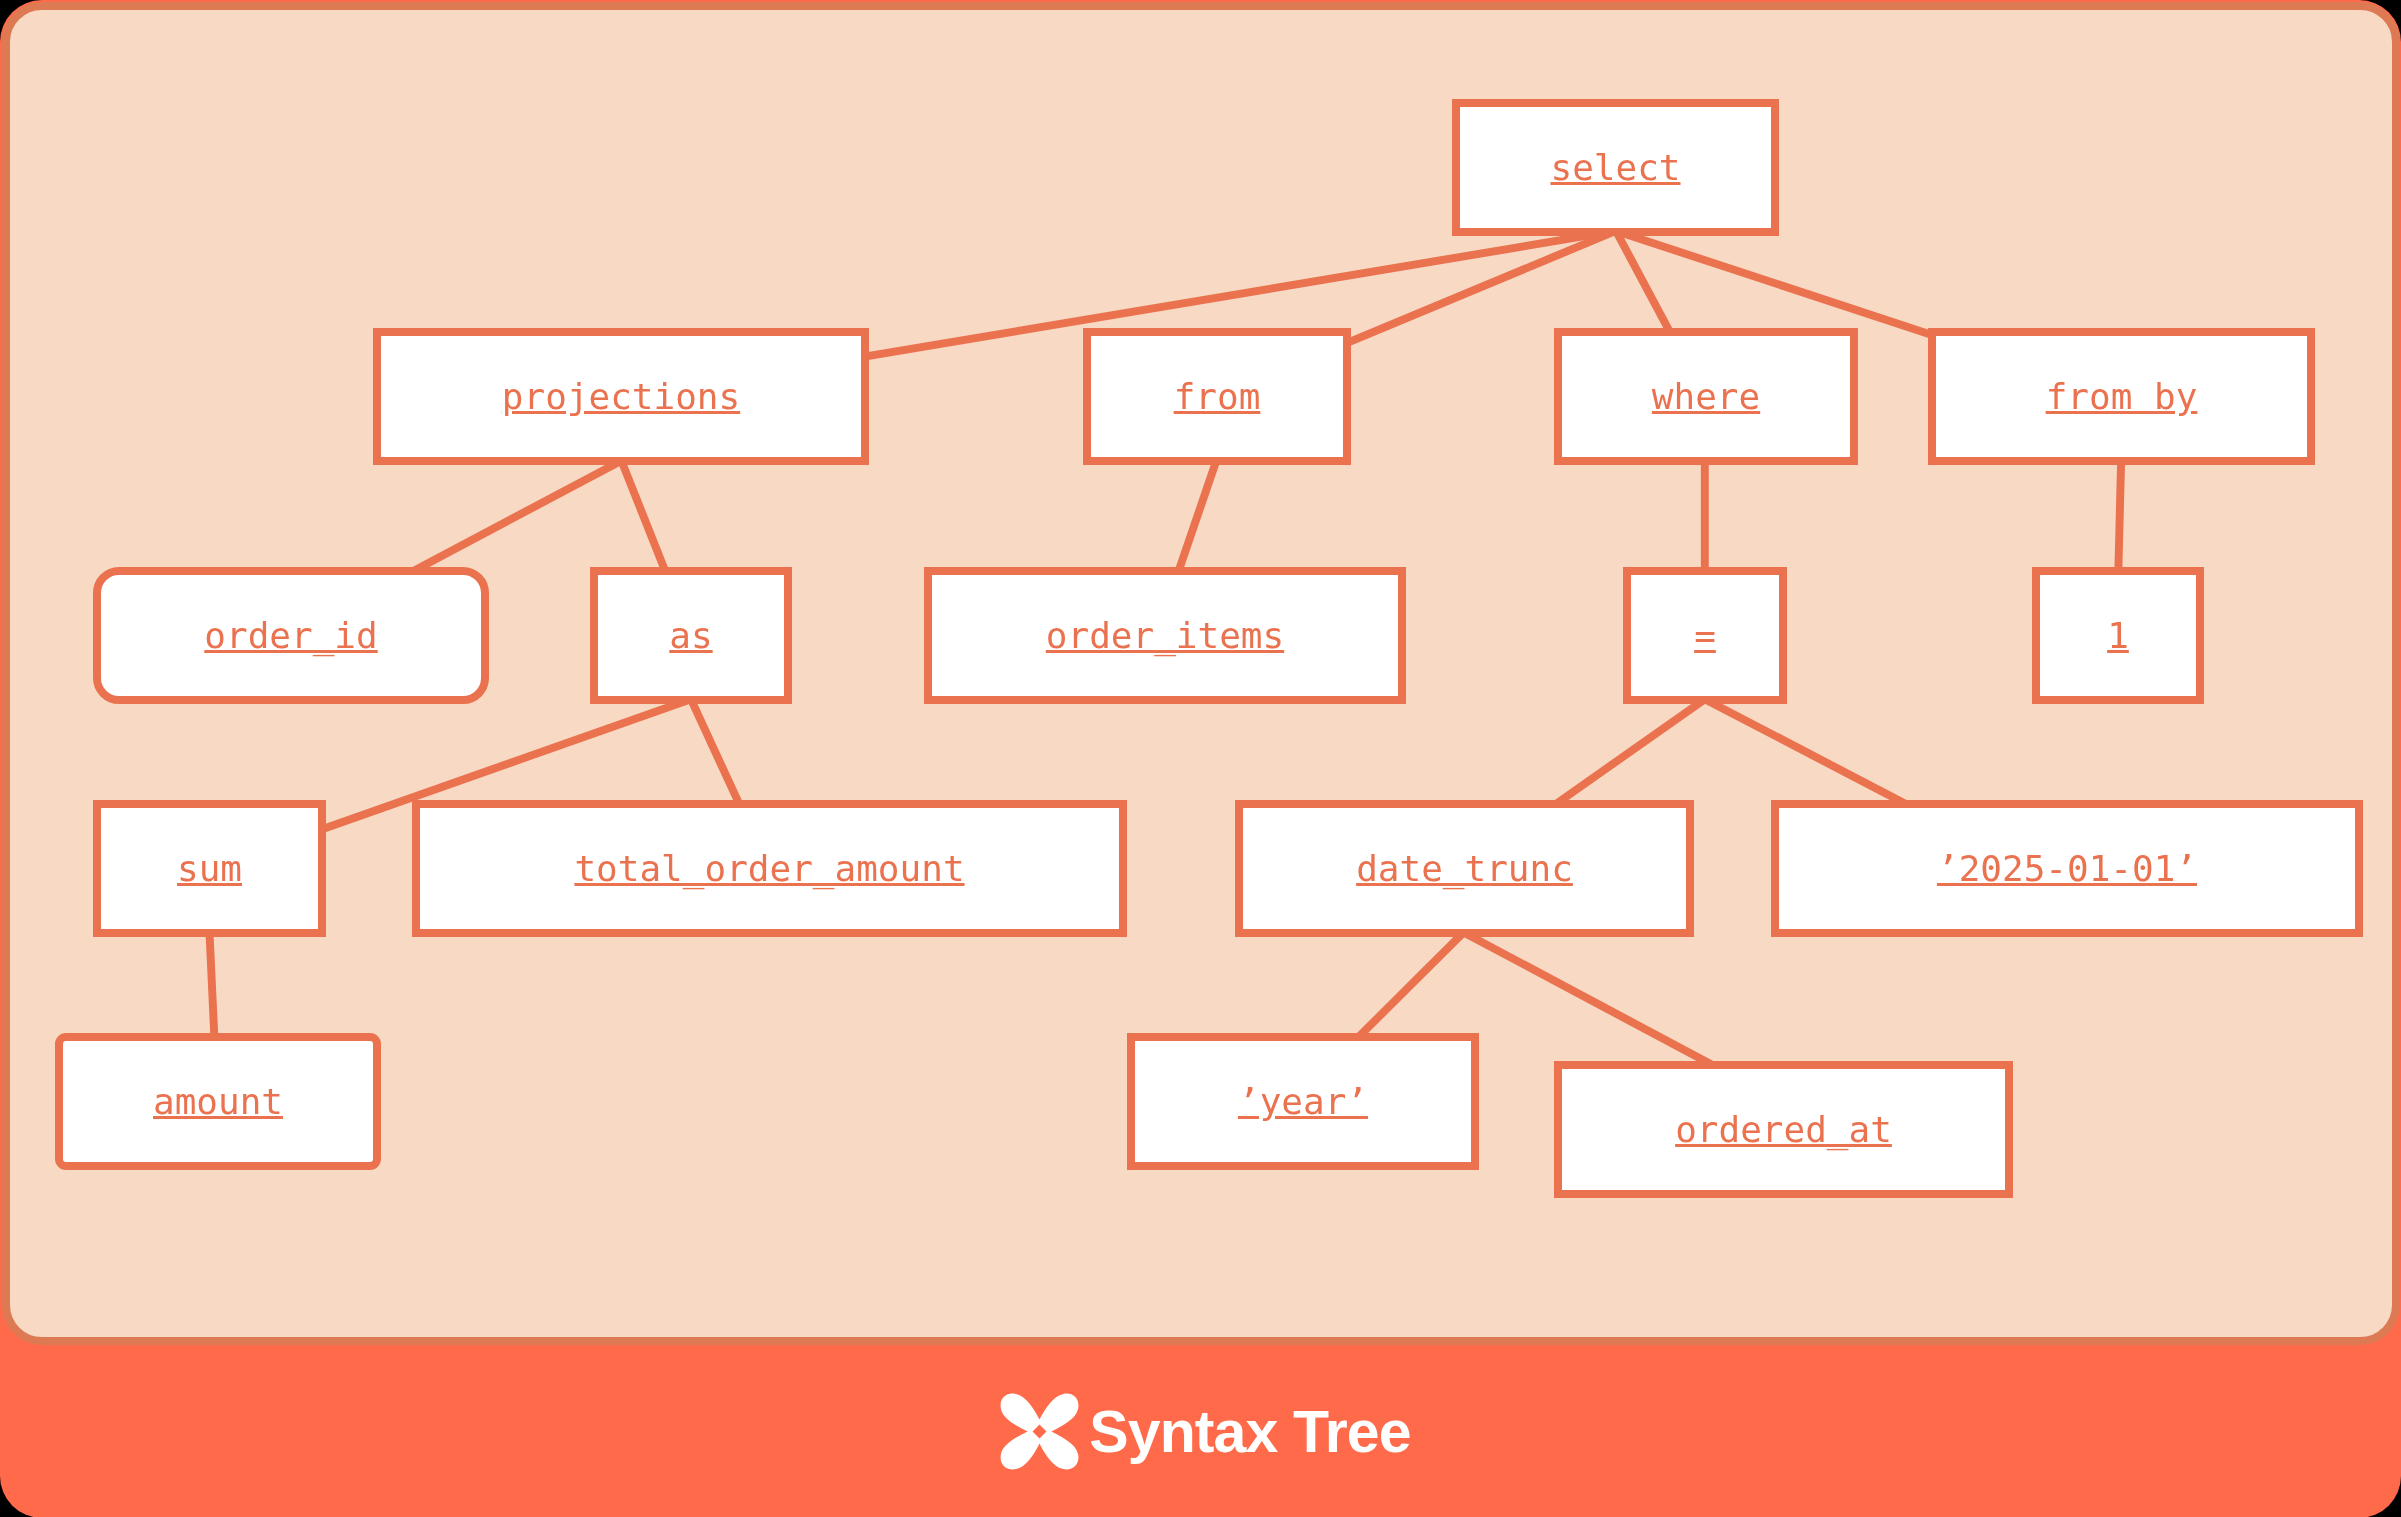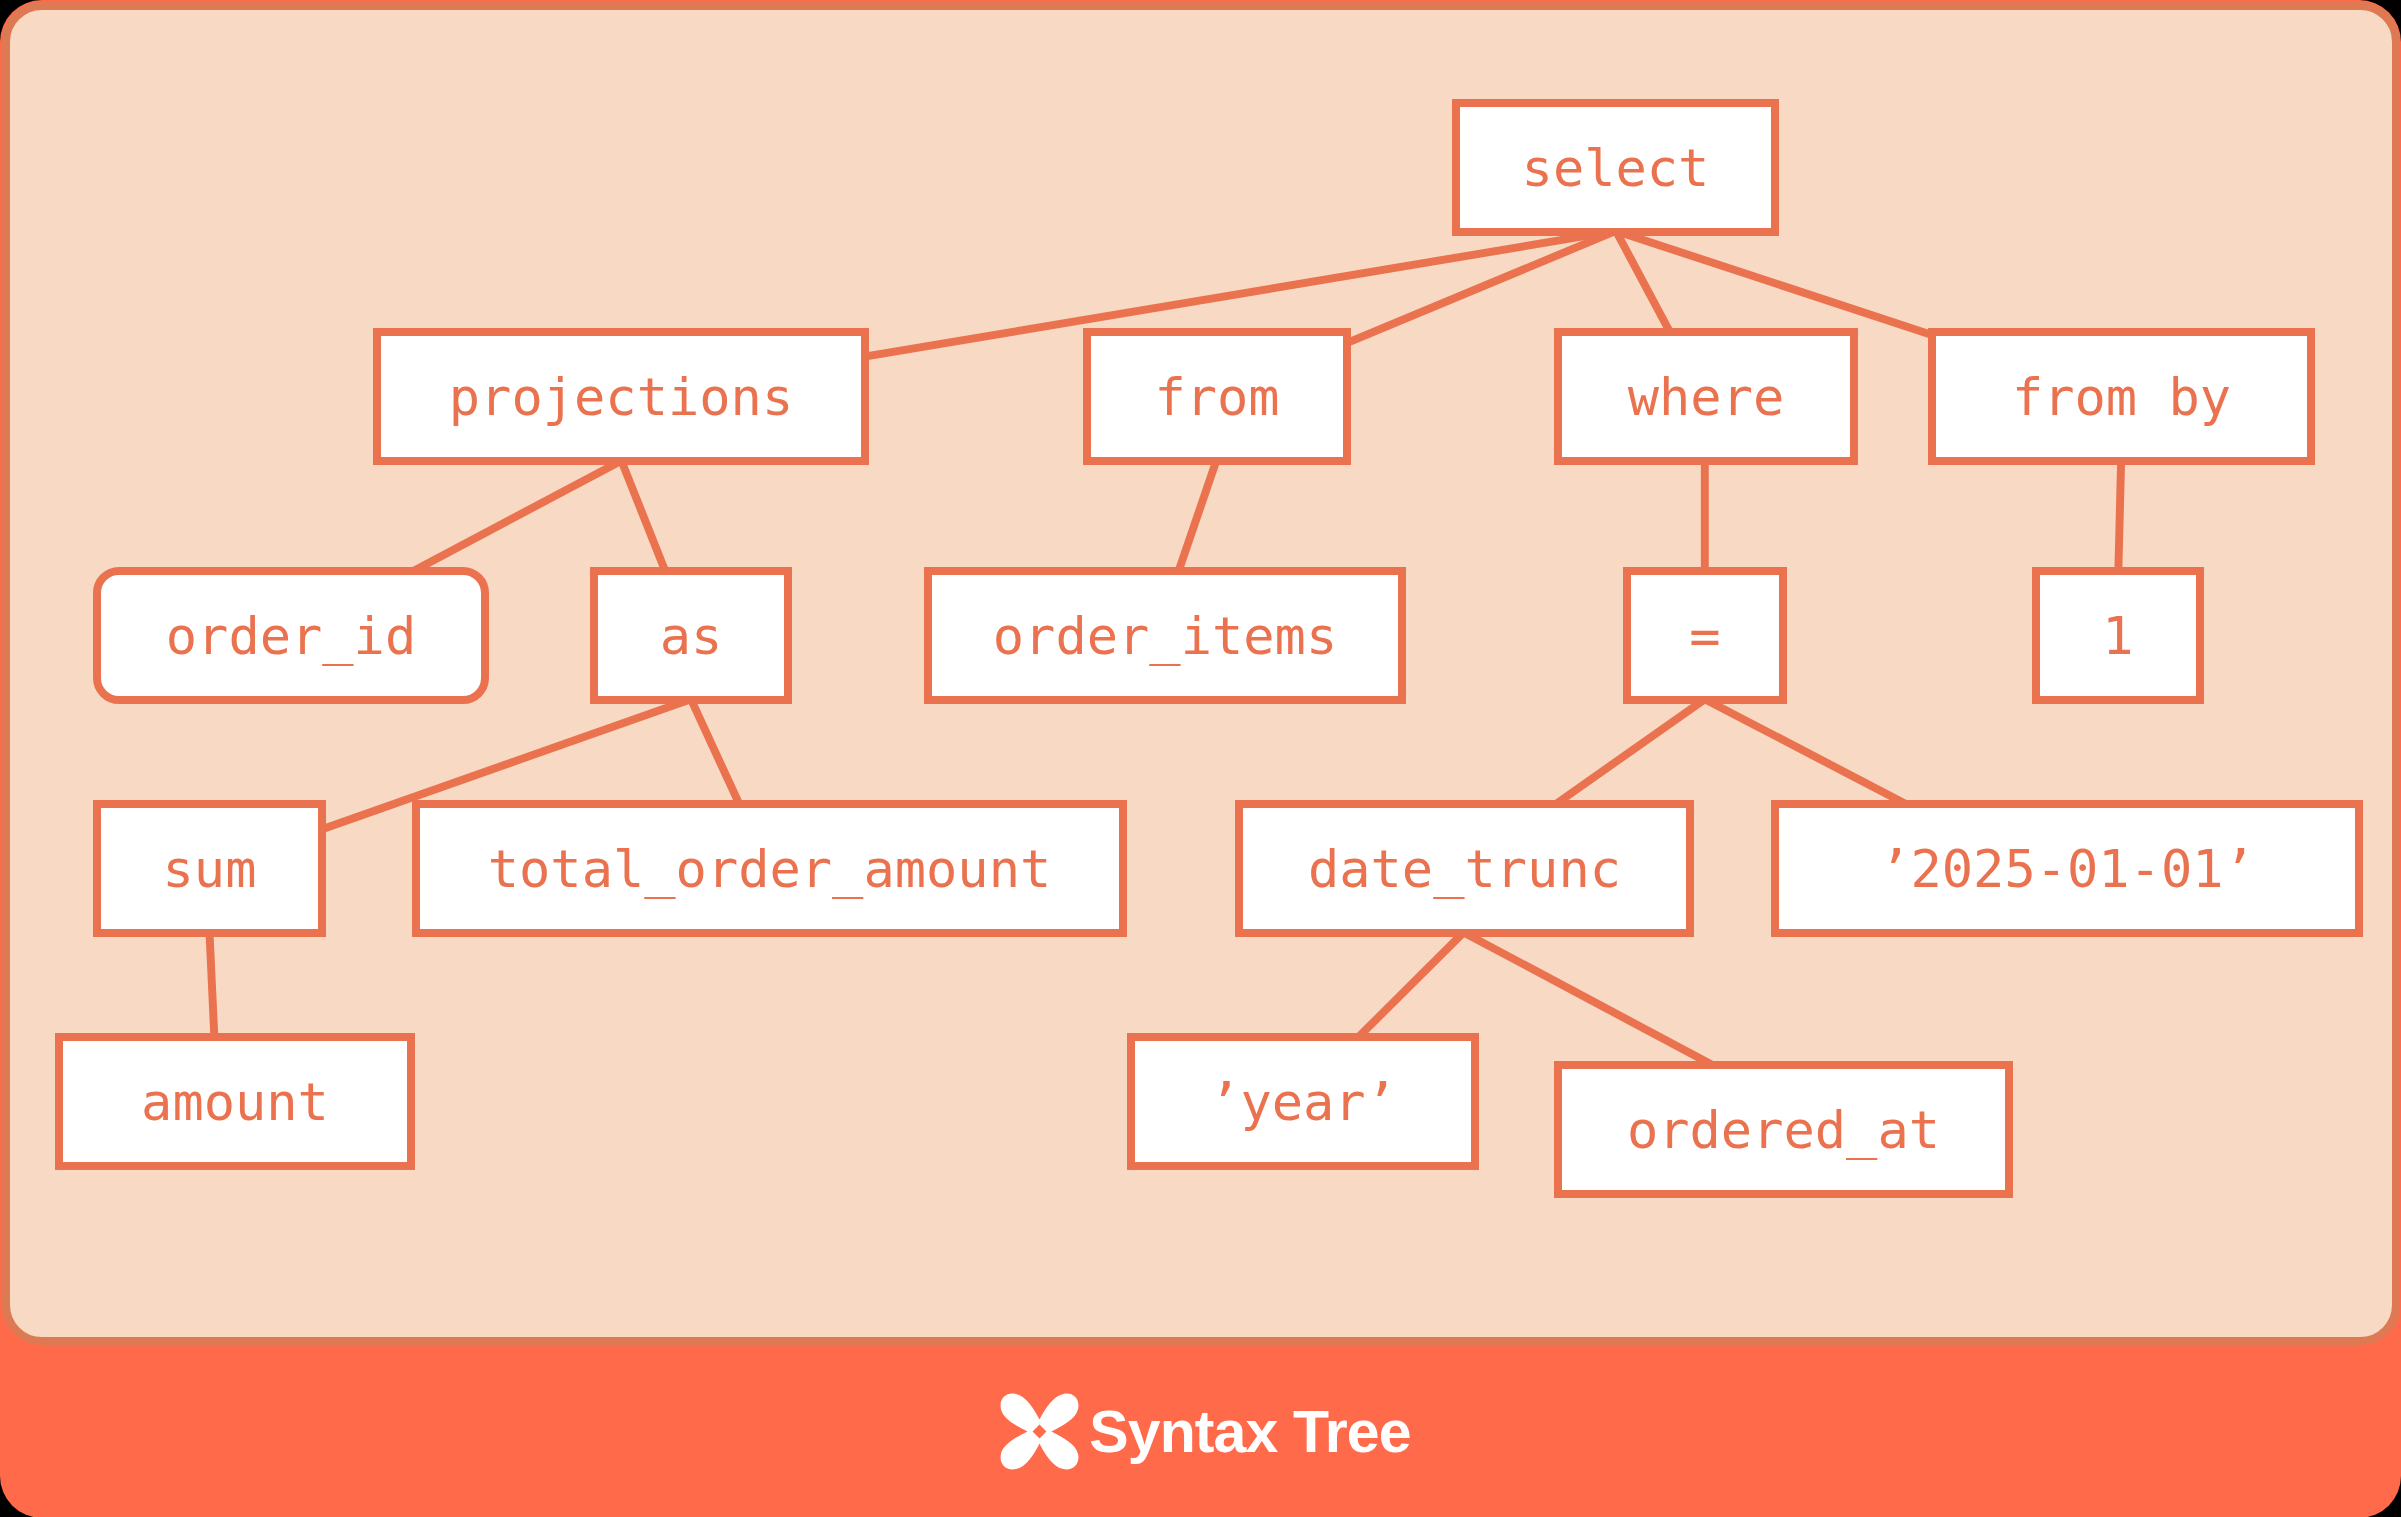--- a/index.html
+++ b/index.html
@@ -38,23 +38,24 @@
   .edges line{
     stroke:var(--accent);
     stroke-width:9;
   }
   .node{
     position:absolute;
     height:137px;
     background:var(--node_bg);
     border:8.8px solid var(--accent);
     color:var(--accent);
-    font-size:52px;
+    font-size:36px;
     display:flex;align-items:center;justify-content:center;
     white-space:nowrap;
+    text-decoration:underline;
   }
   .footer{
     position:absolute;
     left:0;top:1345px;width:2401px;height:173px;
     display:flex;align-items:center;justify-content:center;
     padding:12px 51px;
   }
   .logo{width:99px;height:99px;display:block;}
   .brand{
     font-family:"Liberation Sans", sans-serif;
@@ -101,21 +102,21 @@
     <div class="node" style="left:590px;top:567px;width:202px;">as</div>
     <div class="node" style="left:924px;top:567px;width:482px;">order_items</div>
     <div class="node" style="left:1623px;top:567px;width:164px;">=</div>
     <div class="node" style="left:2032px;top:567px;width:172px;">1</div>
 
     <div class="node" style="left:93px;top:800px;width:233px;">sum</div>
     <div class="node" style="left:412px;top:800px;width:715px;">total_order_amount</div>
     <div class="node" style="left:1235px;top:800px;width:459px;">date_trunc</div>
     <div class="node" style="left:1771px;top:800px;width:592px;">’2025-01-01’</div>
 
-    <div class="node" style="left:55px;top:1033px;width:360px;">amount</div>
+    <div class="node" style="left:55px;top:1033px;width:326px;border-radius:11px;">amount</div>
     <div class="node" style="left:1127px;top:1033px;width:352px;">’year’</div>
     <div class="node" style="left:1554px;top:1033px;width:459px;margin-top:28px;">ordered_at</div>
 
     <div class="footer">
       <svg class="logo" viewBox="0 0 100 100">
         <path fill="#FFFFFF" fill-rule="evenodd" d="M50,38
           C44,26 36,14 26,12 C16,10 9,17 11,27 C13,37 26,44 38,50
           C26,56 13,63 11,73 C9,83 16,90 26,88 C36,86 44,74 50,62
           C56,74 64,86 74,88 C84,90 91,83 89,73 C87,63 74,56 62,50
           C74,44 87,37 89,27 C91,17 84,10 74,12 C64,14 56,26 50,38 Z

